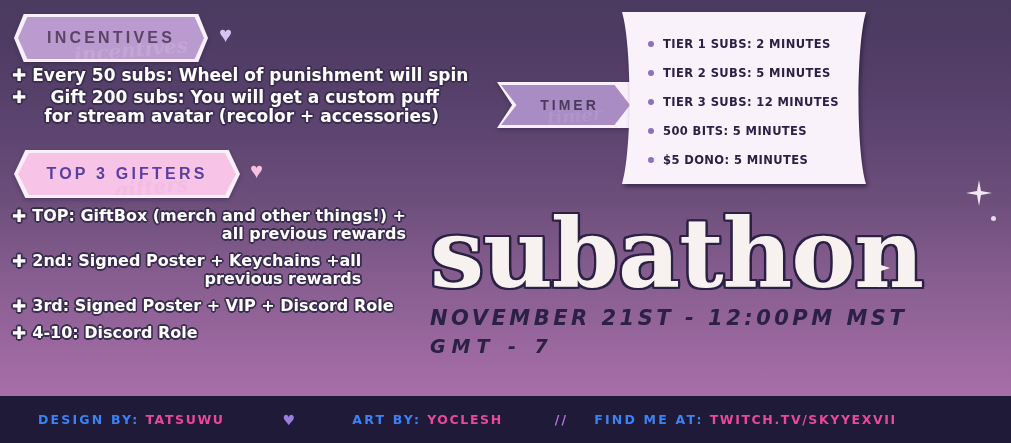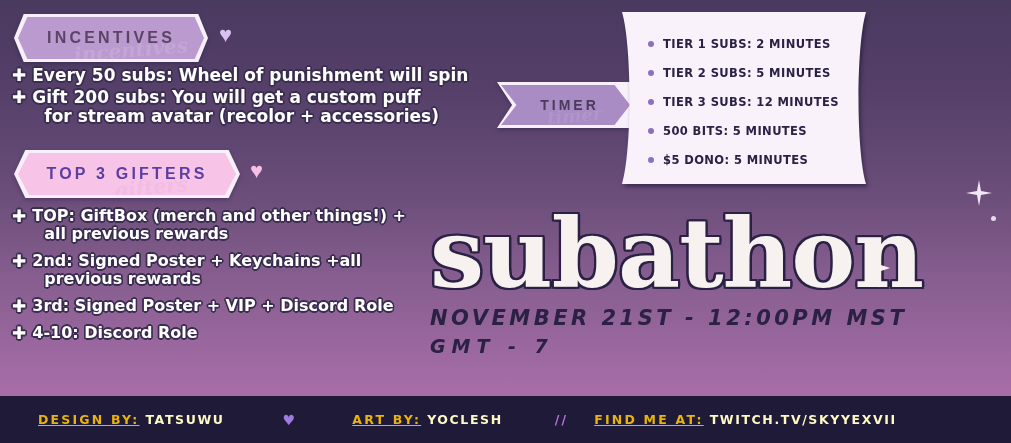--- a/index.html
+++ b/index.html
@@ -128,21 +128,21 @@
        0px   -1.6px 0 #3a2d50, 0px   1.6px 0 #3a2d50,
       -1.6px  0px   0 #3a2d50, 1.6px  0px   0 #3a2d50;
   }
   .li .plus {
     flex: 0 0 auto;
     margin-right: 6px;
     font-size: 17px;
     line-height: 1;
     padding-top: 1px;
   }
-  .li .txt { display: block; }
+  .li .txt { display: block; text-align: right; }
   .li .txt .sub { display: block; padding-left: 12px; }
 
   #list-incentives { left: 12px; top: 66px; width: 500px; }
   #list-incentives .li { font-size: 17px; margin-bottom: 3px; }
 
   #list-gifters { left: 12px; top: 207px; width: 460px; }
   #list-gifters .li { font-size: 16px; margin-bottom: 9px; }
 
   
   #timer-card {
@@ -221,22 +221,22 @@
     width: 1011px; height: 47px;
     background: #1e1a38;
     display: flex;
     align-items: center;
     padding-left: 38px;
     font-family: "DejaVu Sans", sans-serif;
     font-weight: bold;
     font-size: 12.5px;
     letter-spacing: 2.2px;
   }
-  #footer .cred-key { color: #eab308; text-decoration: underline; }
-  #footer .cred-val { color: #fef9c3; margin-left: 6px; letter-spacing: 1.6px; }
+  #footer .cred-key { color: #3b82f6; }
+  #footer .cred-val { color: #ec4899; margin-left: 6px; letter-spacing: 1.6px; }
   #footer .sep { color: #b877dd; }
   #footer .heart-ft { color: #9b7ce0; font-size: 14px; }
   .gap-1 { width: 58px; } .gap-2 { width: 55px; }
   .gap-3 { width: 52px; } .gap-4 { width: 26px; }
 </style>
 </head>
 <body>
 
 <div id="poster">
 

